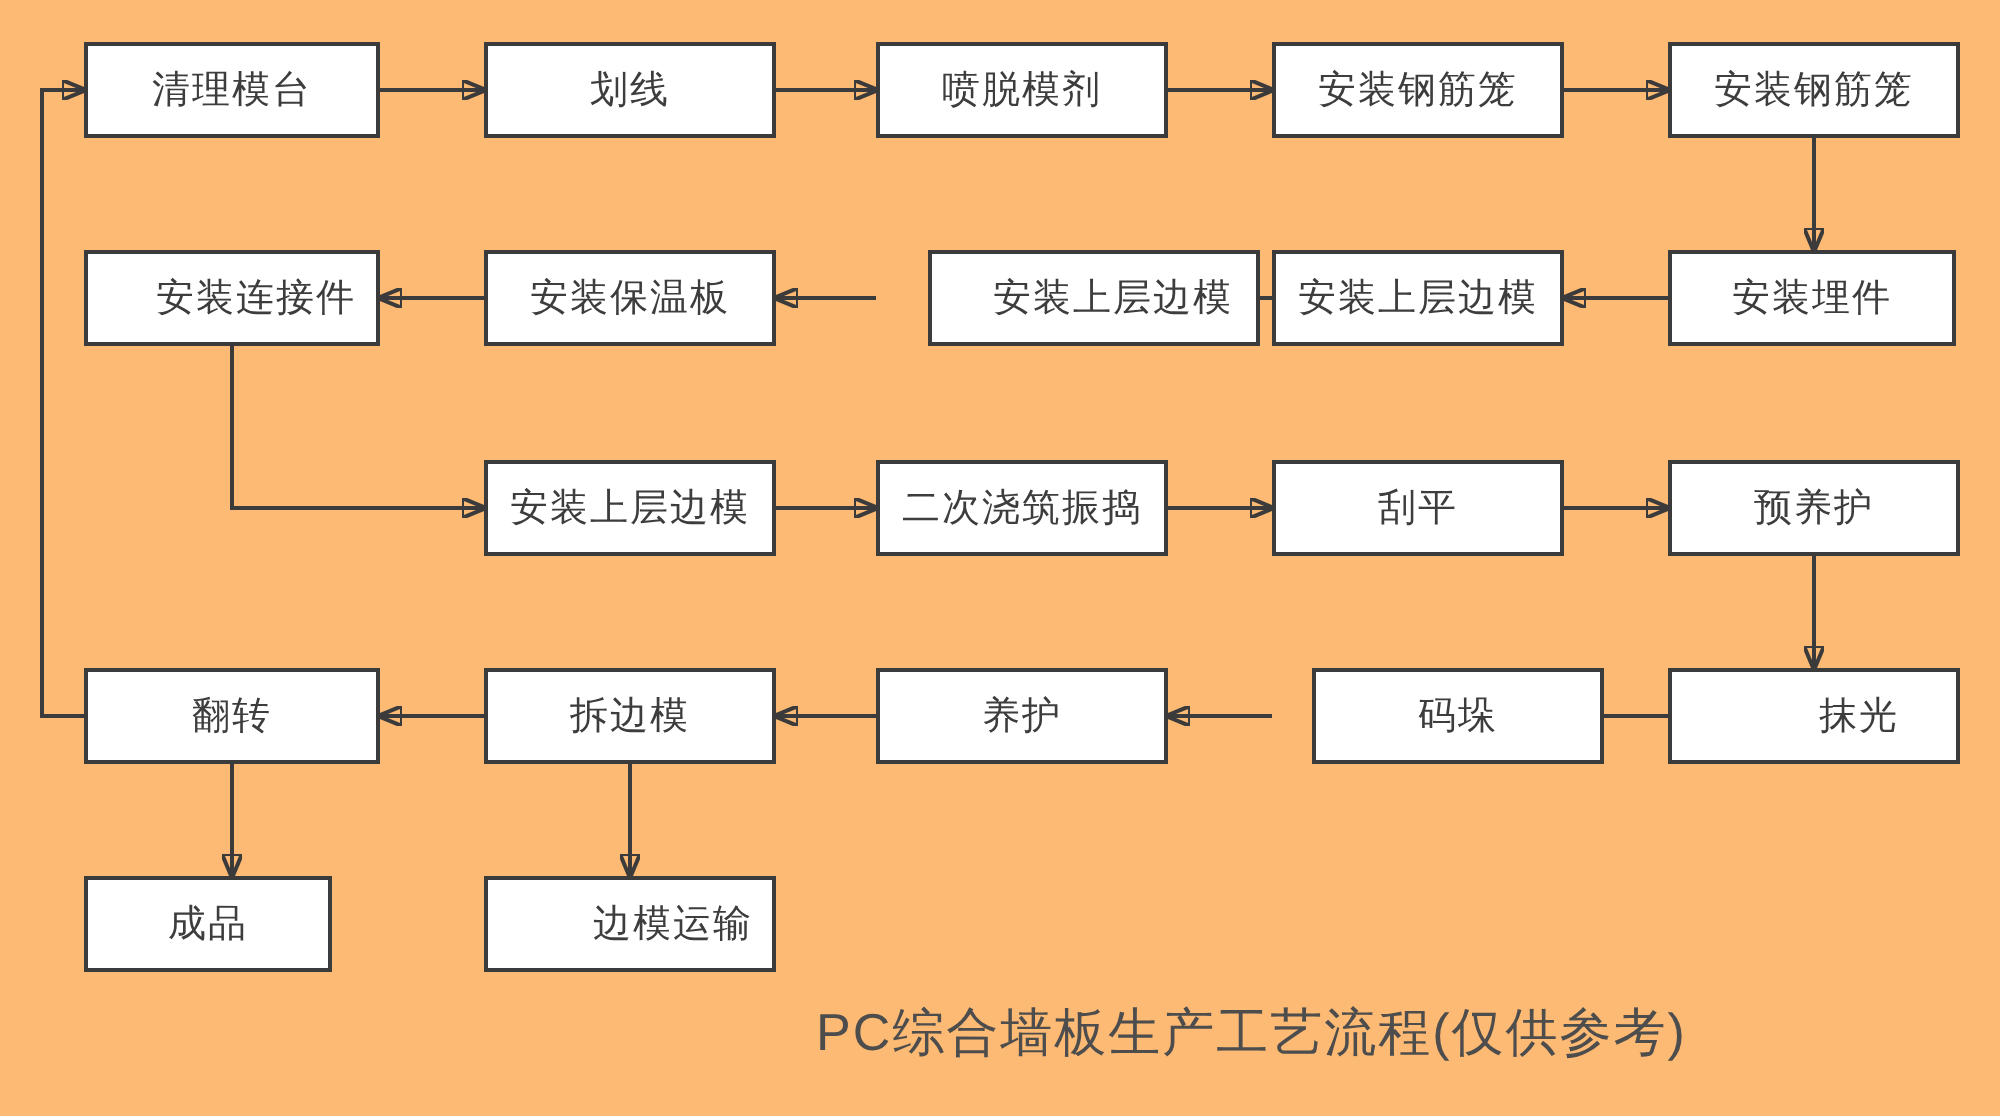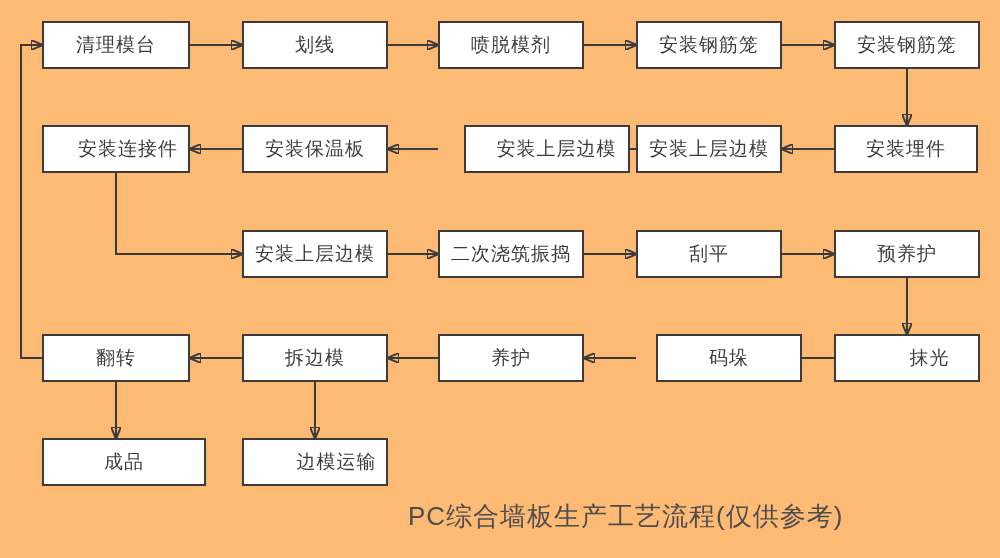--- a/index.html
+++ b/index.html
@@ -110,18 +110,18 @@
   <div class="node" style="left:438px; top:230px; width:146px;">二次浇筑振捣</div>
   <div class="node" style="left:636px; top:230px; width:146px;">刮平</div>
   <div class="node" style="left:834px; top:230px; width:146px;">预养护</div>
 
   <div class="node" style="left:834px; top:334px; width:146px;padding-left:45px;">抹光</div>
   <div class="node" style="left:656px; top:334px; width:146px;">码垛</div>
   <div class="node" style="left:438px; top:334px; width:146px;">养护</div>
   <div class="node" style="left:242px; top:334px; width:146px;">拆边模</div>
   <div class="node" style="left:42px;  top:334px; width:148px;">翻转</div>
 
-  <div class="node" style="left:42px;  top:438px; width:164px;">成品</div>
+  <div class="node" style="left:42px;  top:438px; width:124px;">成品</div>
   <div class="node" style="left:242px; top:438px; width:146px;padding-left:43px;">边模运输</div>
 
   <div class="diagram-title">PC综合墙板生产工艺流程(仅供参考)</div>
 
 </div>
 
 </body></html>

